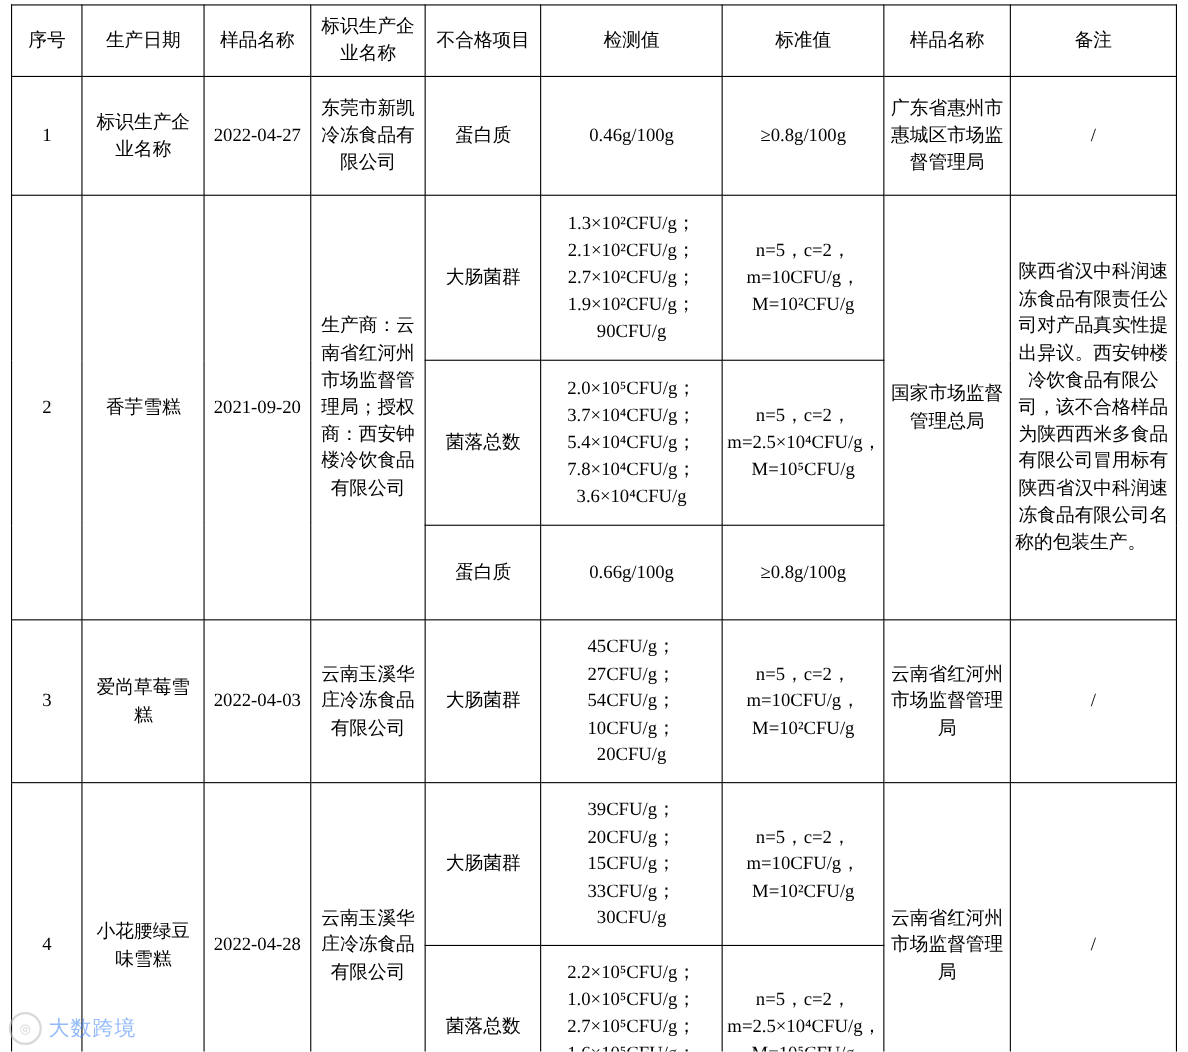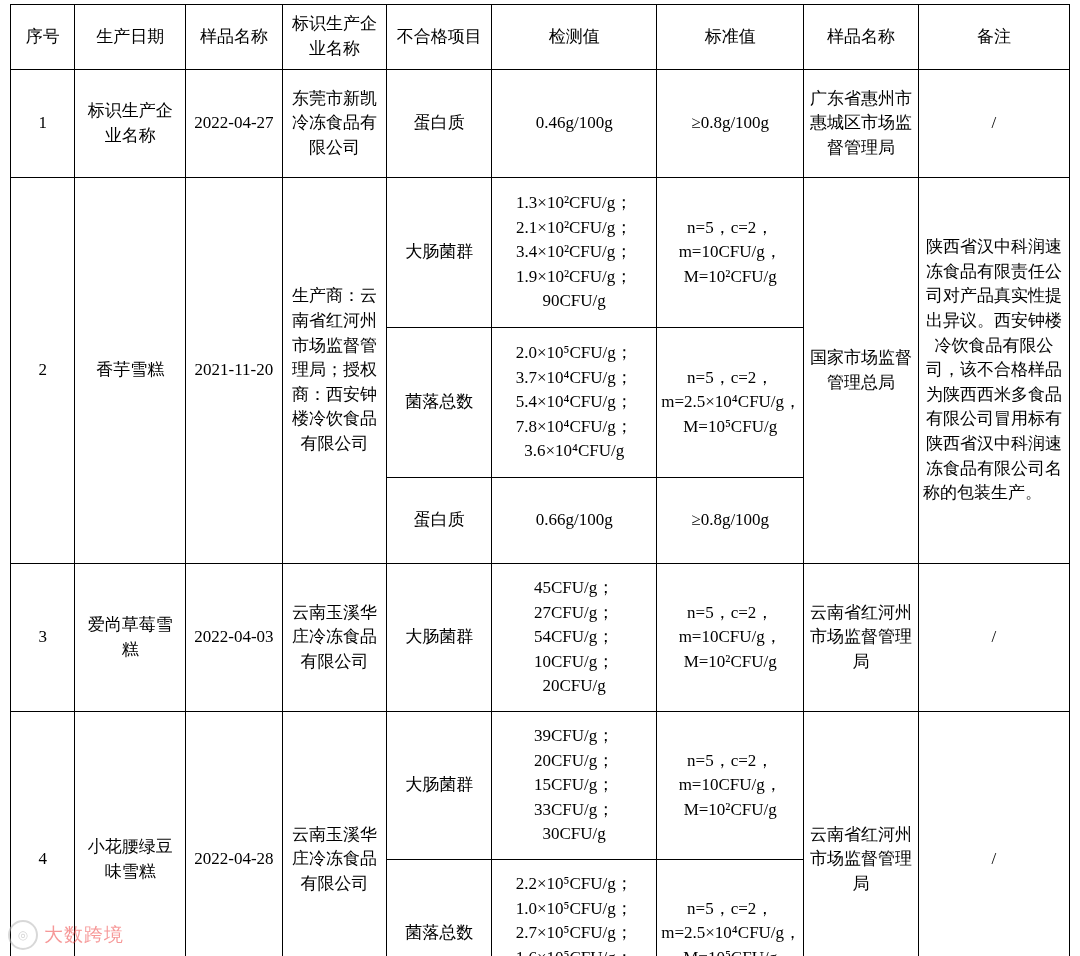--- a/index.html
+++ b/index.html
@@ -73,21 +73,21 @@
   .wm-logo {
     width: 26px; height: 26px;
     border-radius: 50%;
     border: 2px solid #b9b9b9;
     display: flex; align-items: center; justify-content: center;
     font-size: 12px; color: #b0b0b0;
     font-family: "Liberation Sans", sans-serif;
   }
   .wm-text {
     font-size: 19px;
-    color: #ef4444;
+    color: #3b82f6;
     font-family: "Liberation Sans", sans-serif;
     letter-spacing: 1px;
   }
 </style>
 </head>
 <body>
 
 <div class="sheet">
   <table class="report">
     <colgroup>
@@ -124,26 +124,26 @@
         <td>蛋白质</td>
         <td class="valcell multiline">0.46g/100g</td>
         <td class="multiline">≥0.8g/100g</td>
         <td rowspan="1" class="tight">广东省惠州市惠城区市场监督管理局</td>
         <td rowspan="1">/</td>
       </tr>
 
       <tr style="height:150px;">
         <td rowspan="3">2</td>
         <td rowspan="3" class="tight">香芋雪糕</td>
-        <td rowspan="3">2021-11-20</td>
+        <td rowspan="3">2021-09-20</td>
         <td rowspan="3" class="tight">生产商：云南省红河州市场监督管理局；授权商：西安钟楼冷饮食品有限公司</td>
         <td>大肠菌群</td>
         <td class="valcell multiline">1.3×10²CFU/g；
 2.1×10²CFU/g；
-3.4×10²CFU/g；
+2.7×10²CFU/g；
 1.9×10²CFU/g；
 90CFU/g</td>
         <td class="multiline">n=5，c=2，
 m=10CFU/g，
 M=10²CFU/g</td>
         <td rowspan="3" class="tight">国家市场监督管理总局</td>
         <td rowspan="3" class="remark-note">陕西省汉中科润速冻食品有限责任公司对产品真实性提出异议。西安钟楼冷饮食品有限公司，该不合格样品为陕西西米多食品有限公司冒用标有陕西省汉中科润速冻食品有限公司名称的包装生产。</td>
       </tr>
       <tr style="height:150px;">
         <td>菌落总数</td>

